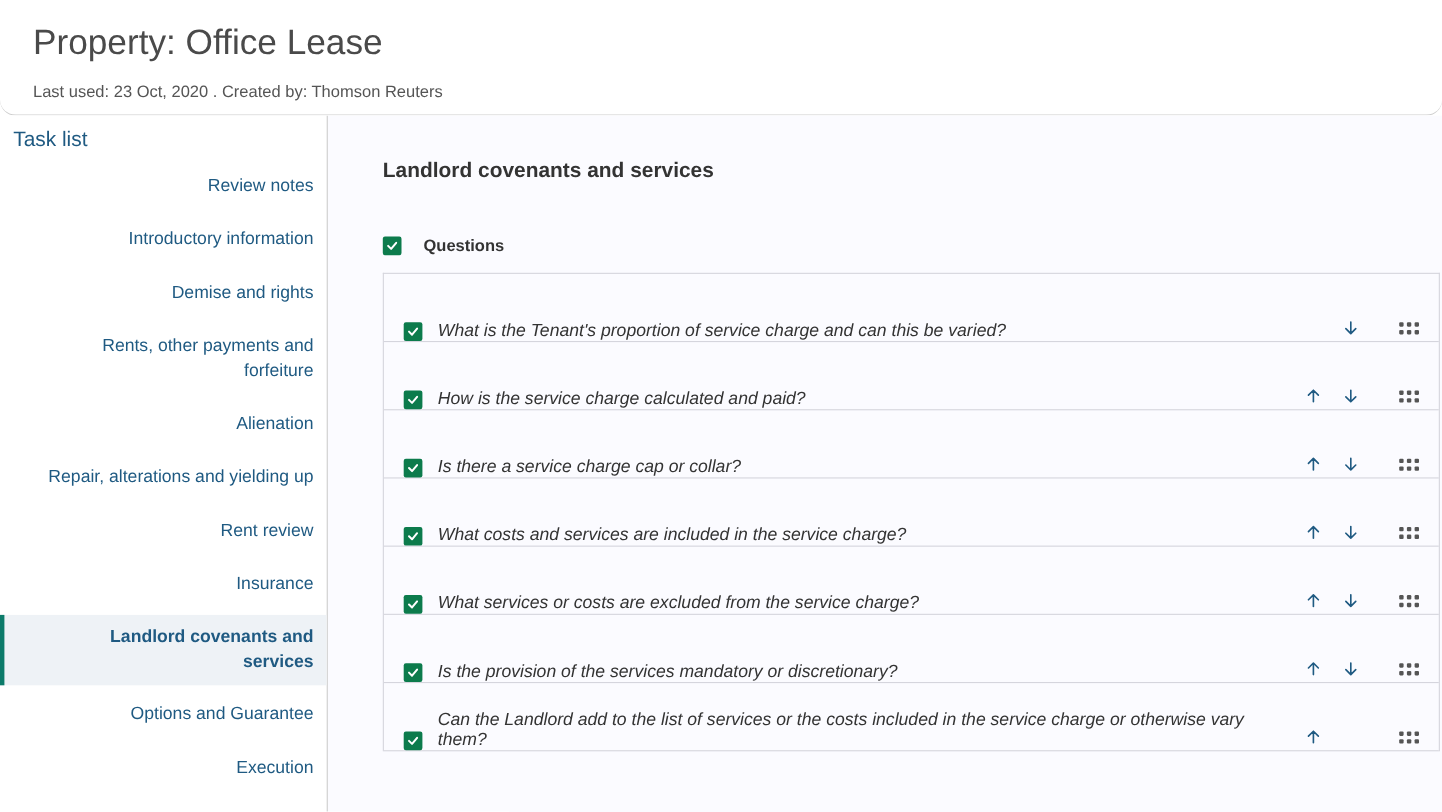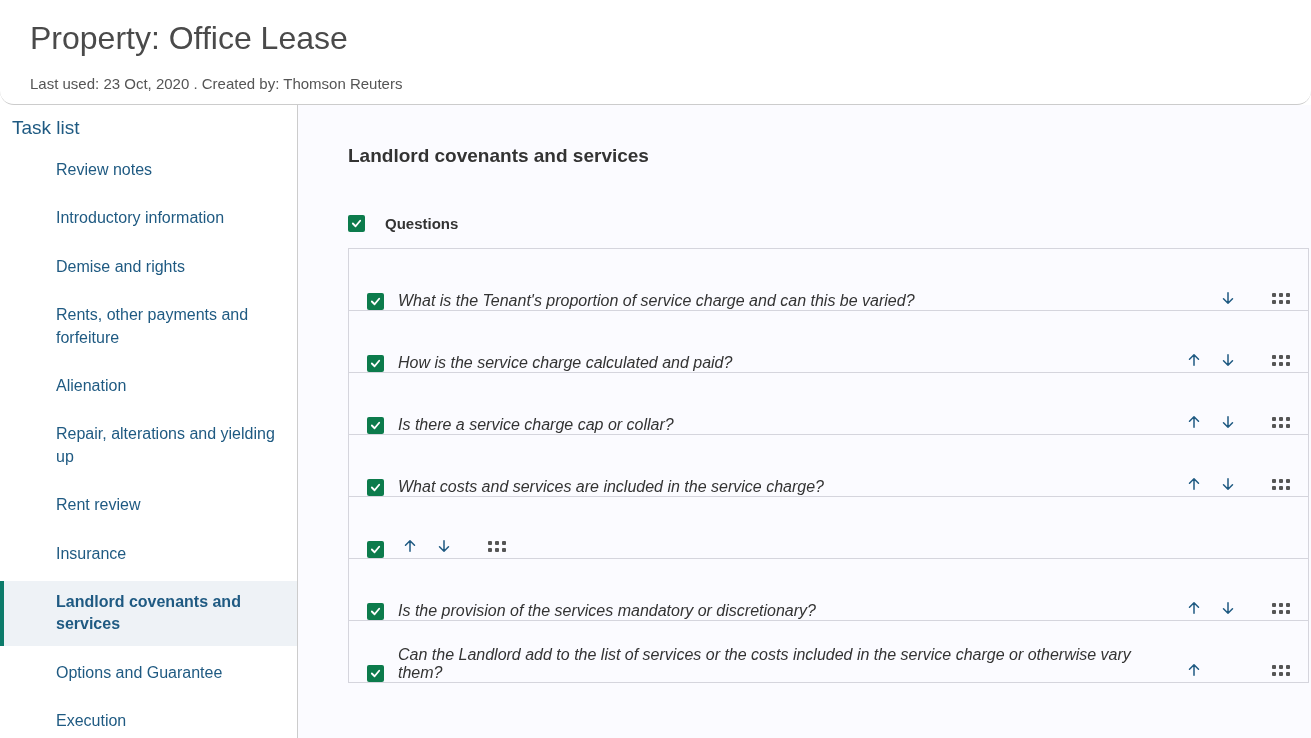--- a/index.html
+++ b/index.html
@@ -50,27 +50,28 @@
   .sidebar-wrap::-webkit-scrollbar-button {
     background: #f0f0f0; height:16px; border:1px solid #ddd;
   }
   .task-list-title {
     padding: 12px 12px 10px 12px;
     color: #1f5a82;
     font-size: 19px;
   }
   .side-item {
     display: block;
-    padding: 10px 12px 10px 52px;
+    padding: 10px 12px 10px 30px;
     color: #1f5a82;
     font-size: 16px;
     line-height: 1.4;
     cursor: pointer;
     border-left: 4px solid transparent;
     margin-bottom: 6px;
+    text-align: right;
   }
   .side-item.active {
     background: #eef2f6;
     border-left: 4px solid #0c7b6a;
     font-weight: 700;
   }
   .main {
     flex: 1;
     background: #fbfbff;
     padding: 40px 0 0 50px;
@@ -293,20 +294,21 @@
                 <span></span>
               </span>
             </div>
           </div>
           <div class="qrow">
             <span class="check">
               <svg width="11" height="11" viewBox="0 0 12 12">
                 <path d="M2 6 L5 9 L10 3" stroke="#fff" stroke-width="2" fill="none" stroke-linecap="round" stroke-linejoin="round"></path>
               </svg>
             </span>
+            <div class="qtext">What services or costs are excluded from the service charge?</div>
             <div class="row-actions">
               <span class="arrow-btn">
                 <svg width="18" height="18" viewBox="0 0 24 24">
                   <path d="M12 5 L12 19 M12 5 L6 11 M12 5 L18 11" stroke="currentColor" stroke-width="2" fill="none" stroke-linecap="round"></path>
                 </svg>
               </span>
               <span class="arrow-btn">
                 <svg width="18" height="18" viewBox="0 0 24 24">
                   <path d="M12 5 L12 19 M12 19 L6 13 M12 19 L18 13" stroke="currentColor" stroke-width="2" fill="none" stroke-linecap="round"></path>
                 </svg>

